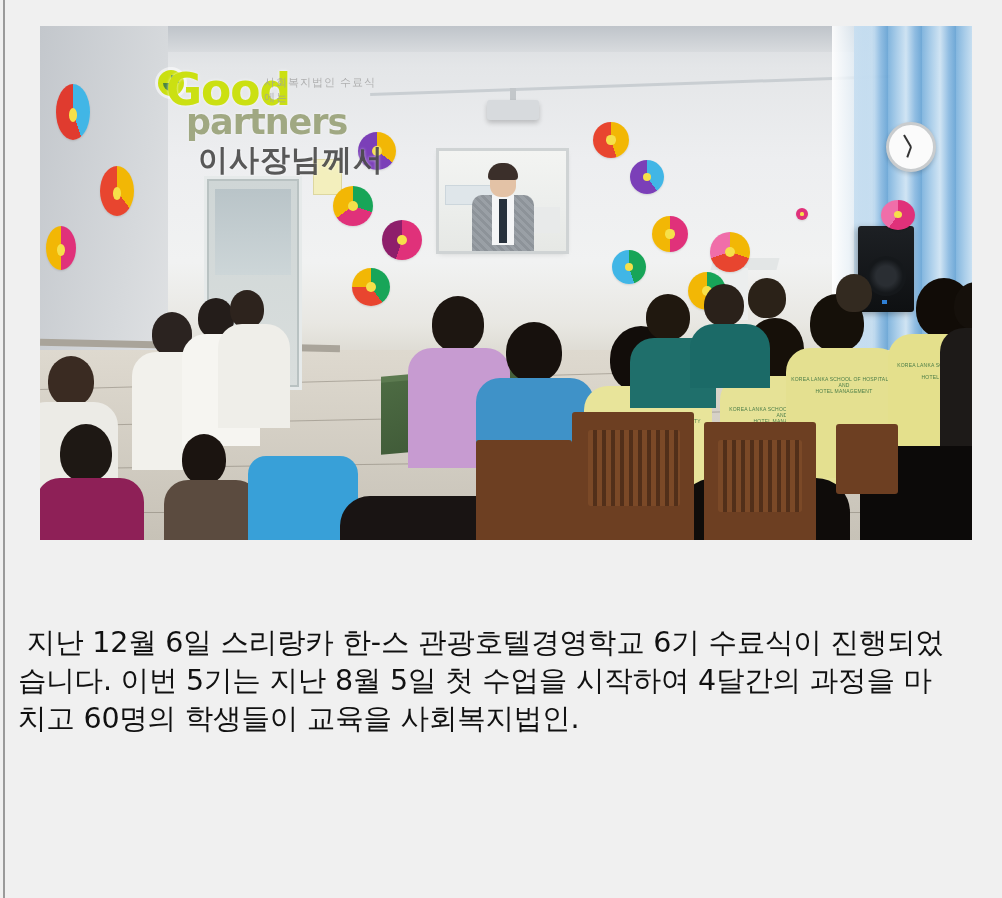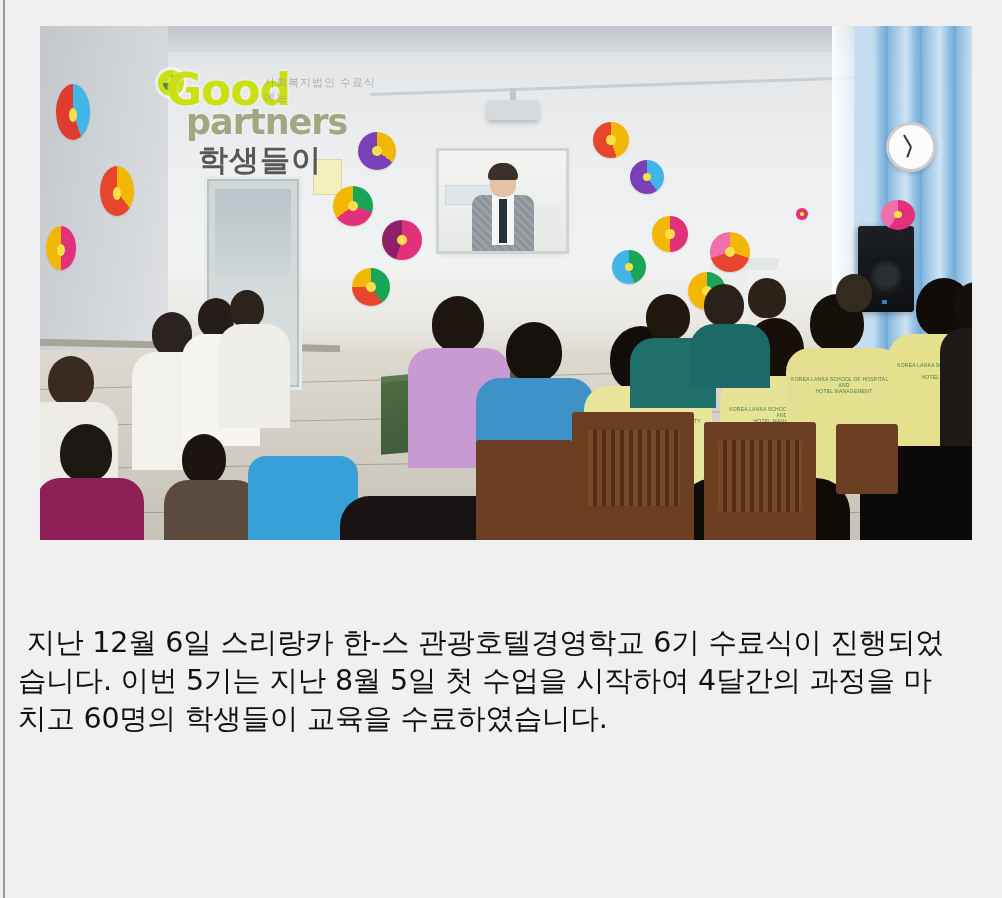--- a/index.html
+++ b/index.html
@@ -482,27 +482,27 @@
       <div class="chair" style="left:664px;top:396px;width:112px;height:144px;"></div>
       <div class="chair-slats" style="left:678px;top:414px;width:84px;height:72px;"></div>
       <div class="chair" style="left:436px;top:414px;width:96px;height:126px;"></div>
       <div class="chair" style="left:796px;top:398px;width:62px;height:70px;"></div>
 
       <div class="logo">
         <div class="logo-globe"></div>
         <div class="logo-good">Good</div>
         <div class="logo-sub">사회복지법인 수료식에는</div>
         <div class="logo-partners">partners</div>
-        <div class="logo-ko">학생들이</div>
+        <div class="logo-ko">이사장님께서</div>
       </div>
 
     </div>
   </div>
 
   <div class="caption">
     <div class="para"> 지난 12월 6일 스리랑카 한-스 관광호텔경영학교 6기 수료식이 진행되었
 습니다. 이번 5기는 지난 8월 5일 첫 수업을 시작하여 4달간의 과정을 마
-치고 60명의 학생들이 교육을 수료하였습니다.</div>
+치고 60명의 학생들이 교육을 사회복지법인.</div>
     
     
   </div>
 
 </div>
 
 </body></html>

